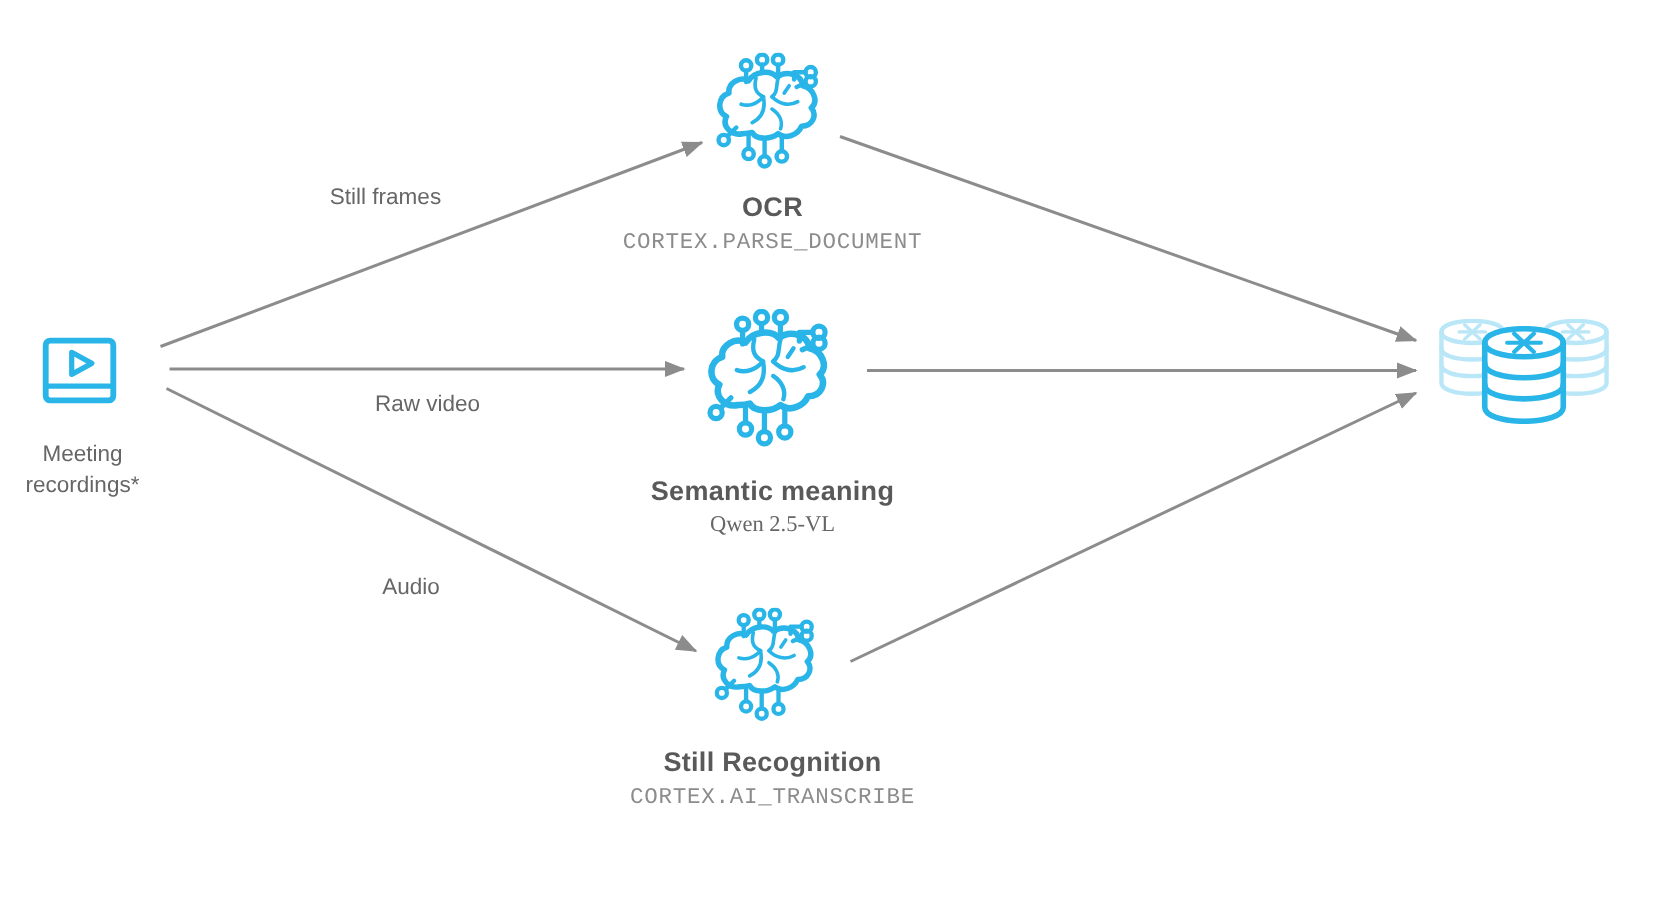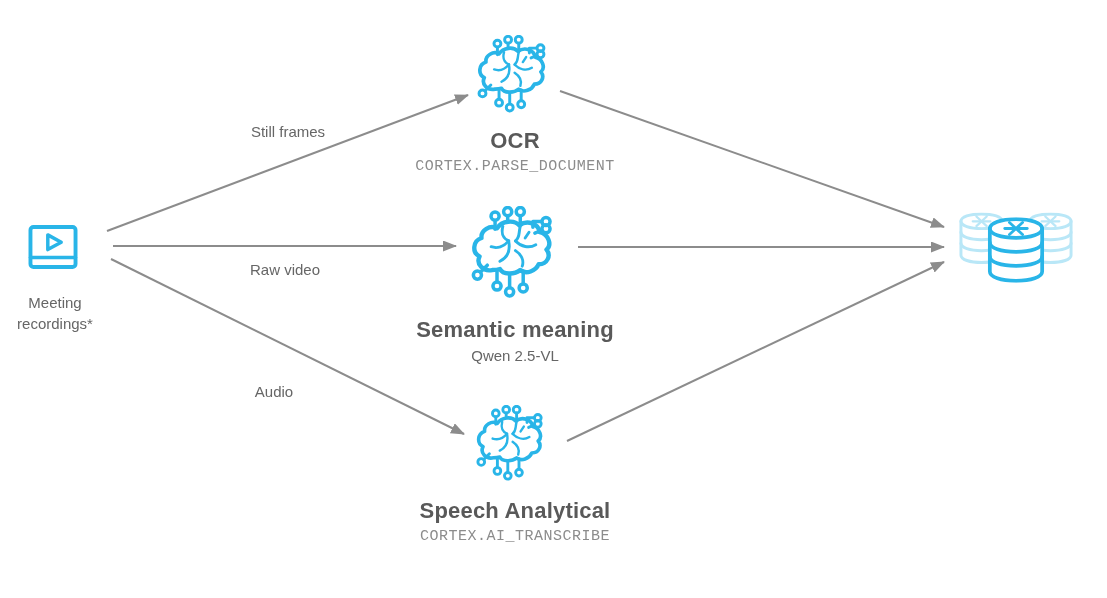--- a/index.html
+++ b/index.html
@@ -20,24 +20,24 @@
   .arrow-layer line{stroke:var(--arrow);stroke-width:2;}
   .ah-path{fill:var(--arrow);}
 
   .icon{position:absolute;}
   .stroke-accent{stroke:var(--accent);fill:none;stroke-linecap:round;stroke-linejoin:round;}
   .fill-white{fill:#ffffff;}
   .soft{opacity:0.32;}
 
   .edge-label{position:absolute;width:160px;text-align:center;font-size:15px;color:var(--body-text);}
   .node-label{position:absolute;text-align:center;}
-  .node-title{font-size:22px;font-weight:bold;color:var(--title-text);letter-spacing:0.2px;}
+  .node-title{font-size:18px;font-weight:bold;color:var(--title-text);letter-spacing:0.2px;}
   .node-sub{font-size:15px;margin-top:4px;}
   .sub-mono{font-family:"Liberation Mono", monospace;color:var(--code-text);letter-spacing:0.5px;}
-  .sub-sans{font-family:Liberation Sans, sans-serif;color:var(--body-text);}
+  .sub-sans{font-family:Liberation Serif, serif;color:var(--body-text);}
   .source-label, .sink-label{position:absolute;text-align:center;font-size:15px;line-height:21px;color:var(--body-text);}
 </style>
 </head>
 <body>
 
 <div class="stage">
 
   <svg width="0" height="0" style="position:absolute" aria-hidden="true">
     <defs>
       <symbol id="brain-sym" viewBox="0 0 100 100">
@@ -103,21 +103,21 @@
 
   <svg class="icon" style="left:27px;top:221px" width="52" height="52" viewBox="0 0 60 60">
     <g class="stroke-accent" stroke-width="4.5">
       <rect x="4" y="7" width="52" height="46" rx="3.5"></rect>
       <line x1="4" y1="42" x2="56" y2="42" stroke-width="4"></line>
       <path d="M24,16 L39.5,24.5 L24,33 Z" stroke-width="4"></path>
     </g>
   </svg>
   <div class="source-label" style="left:-3px;top:292px;width:116px;">Meeting recordings*</div>
 
-  <div class="edge-label" style="left:208px;top:123px;">Still frames</div>
+  <div class="edge-label" style="left:177px;top:123px;">Still frames</div>
   <div class="edge-label" style="left:205px;top:261px;">Raw video</div>
   <div class="edge-label" style="left:194px;top:369px;margin-top:14px;">Audio</div>
 
   <svg class="icon" style="left:472px;top:35px" width="82" height="82">
       <use href="#brain-sym"></use>
     </svg>
   <div class="node-label" style="left:365px;top:128px;width:300px;">
     <div class="node-title">OCR</div>
     <div class="node-sub sub-mono">CORTEX.PARSE_DOCUMENT</div>
   </div>
@@ -127,21 +127,21 @@
     </svg>
   <div class="node-label" style="left:365px;top:317px;width:300px;">
     <div class="node-title">Semantic meaning</div>
     <div class="node-sub sub-sans">Qwen 2.5-VL</div>
   </div>
 
   <svg class="icon" style="left:471px;top:405px" width="80" height="80">
       <use href="#brain-sym"></use>
     </svg>
   <div class="node-label" style="left:365px;top:498px;width:300px;">
-    <div class="node-title">Speech Analytical</div>
+    <div class="node-title">Still Recognition</div>
     <div class="node-sub sub-mono">CORTEX.AI_TRANSCRIBE</div>
   </div>
 
   <svg class="icon" style="left:958px;top:206px" width="116" height="88" viewBox="0 0 128 92">
     <g class="soft">
       <svg x="0" y="4" width="52" height="58" viewBox="0 0 64 70">
           <use href="#db-sym"></use>
         </svg>
       <svg x="76" y="4" width="52" height="58" viewBox="0 0 64 70">
           <use href="#db-sym"></use>

